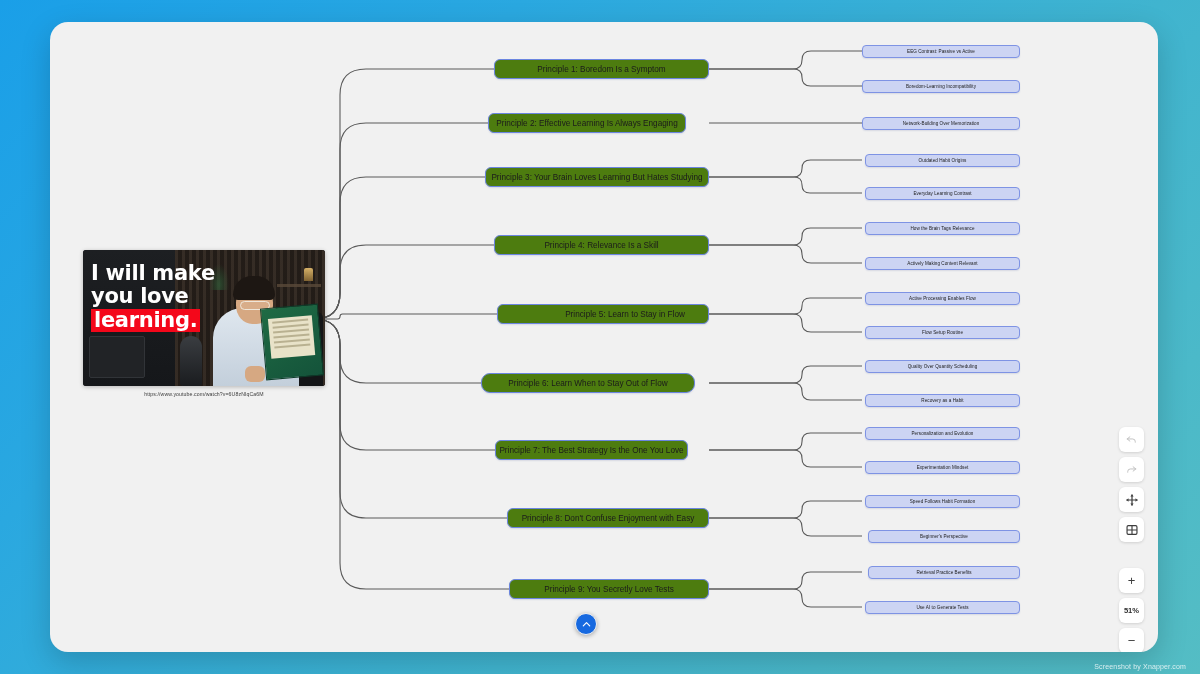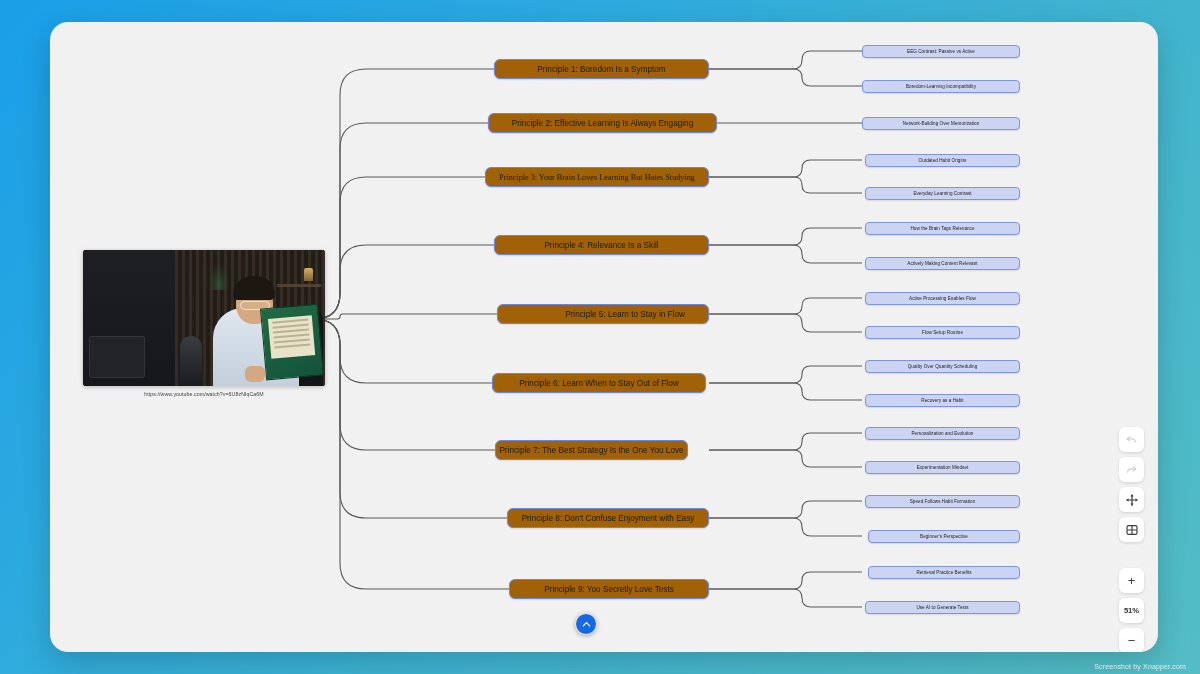--- a/index.html
+++ b/index.html
@@ -169,21 +169,21 @@
     color: #3c3c3c;
     letter-spacing: .1px;
     font-family: "Liberation Sans", sans-serif;
   }
 
   
   .node {
     position: absolute;
     display: flex; align-items: center; justify-content: center;
     text-align: center;
-    background: #a16207;
+    background: #4d7c0f;
     border: 1px solid #6b85e0;
     border-radius: 5px;
     color: #1b1b1b;
     white-space: nowrap;
     box-shadow: 0 1px 1.5px rgba(40,60,130,.12);
   }
   .node.level1 {
     height: 20px;
     font-size: 8.2px;
     border-radius: 6px;
@@ -301,40 +301,45 @@
               <i></i>
               <i></i>
               <i></i>
               <i></i>
               <i></i>
           </div>
         </div>
         <div class="hand"></div>
         <div class="mic-stem"></div>
         <div class="mic"></div>
+        <div class="thumb-text">
+          <span class="l">I will make</span>
+          <span class="l">you love</span>
+          <span class="l hl">learning.</span>
+        </div>
       </div>
       <div id="video-url">https://www.youtube.com/watch?v=6U8zNIqCa6M</div>
     </div>
 
     <div id="nodes-root">
         <div class="node level1" style="left: 444px; top: 37px; width: 215px;">Principle 1: Boredom Is a Symptom</div>
         <div class="node level2" style="left: 812px; top: 22.5px; width: 158px;">EEG Contrast: Passive vs Active</div>
         <div class="node level2" style="left: 812px; top: 57.5px; width: 158px;">Boredom-Learning Incompatibility</div>
-        <div class="node level1" style="left: 438px; top: 91px; width: 229px;">Principle 2: Effective Learning Is Always Engaging</div>
+        <div class="node level1" style="left: 438px; top: 91px; width: 198px;">Principle 2: Effective Learning Is Always Engaging</div>
         <div class="node level2" style="left: 812px; top: 94.5px; width: 158px;">Network-Building Over Memorization</div>
-        <div class="node level1" style="left: 435px; top: 145px; width: 224px; font-family: Liberation Serif, serif;">Principle 3: Your Brain Loves Learning But Hates Studying</div>
+        <div class="node level1" style="left: 435px; top: 145px; width: 224px;">Principle 3: Your Brain Loves Learning But Hates Studying</div>
         <div class="node level2" style="left: 815px; top: 131.5px; width: 155px;">Outdated Habit Origins</div>
         <div class="node level2" style="left: 815px; top: 164.5px; width: 155px;">Everyday Learning Contrast</div>
         <div class="node level1" style="left: 444px; top: 213px; width: 215px;">Principle 4: Relevance Is a Skill</div>
         <div class="node level2" style="left: 815px; top: 199.5px; width: 155px;">How the Brain Tags Relevance</div>
         <div class="node level2" style="left: 815px; top: 234.5px; width: 155px;">Actively Making Content Relevant</div>
         <div class="node level1" style="left: 447px; top: 282px; width: 212px; padding-left: 44px;">Principle 5: Learn to Stay in Flow</div>
         <div class="node level2" style="left: 815px; top: 269.5px; width: 155px;">Active Processing Enables Flow</div>
         <div class="node level2" style="left: 815px; top: 303.5px; width: 155px;">Flow Setup Routine</div>
-        <div class="node level1" style="left: 442px; top: 351px; width: 214px;">Principle 6: Learn When to Stay Out of Flow</div>
+        <div class="node level1" style="left: 431px; top: 351px; width: 214px; border-radius: 9px;">Principle 6: Learn When to Stay Out of Flow</div>
         <div class="node level2" style="left: 815px; top: 337.5px; width: 155px;">Quality Over Quantity Scheduling</div>
         <div class="node level2" style="left: 815px; top: 371.5px; width: 155px;">Recovery as a Habit</div>
         <div class="node level1" style="left: 445px; top: 418px; width: 193px;">Principle 7: The Best Strategy Is the One You Love</div>
         <div class="node level2" style="left: 815px; top: 404.5px; width: 155px;">Personalization and Evolution</div>
         <div class="node level2" style="left: 815px; top: 438.5px; width: 155px;">Experimentation Mindset</div>
         <div class="node level1" style="left: 457px; top: 486px; width: 202px; text-align: right;">Principle 8: Don't Confuse Enjoyment with Easy</div>
         <div class="node level2" style="left: 815px; top: 472.5px; width: 155px;">Speed Follows Habit Formation</div>
         <div class="node level2" style="left: 818px; top: 507.5px; width: 152px;">Beginner's Perspective</div>
         <div class="node level1" style="left: 459px; top: 557px; width: 200px;">Principle 9: You Secretly Love Tests</div>
         <div class="node level2" style="left: 818px; top: 543.5px; width: 152px;">Retrieval Practice Benefits</div>

